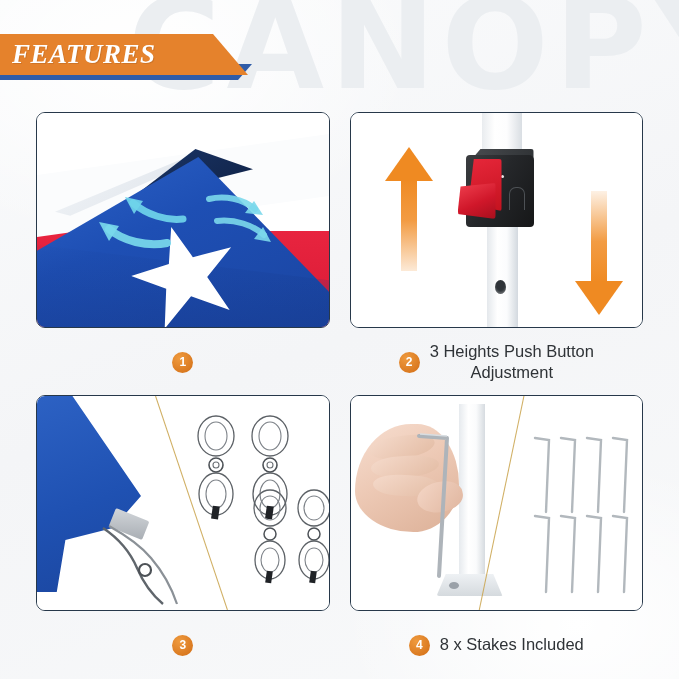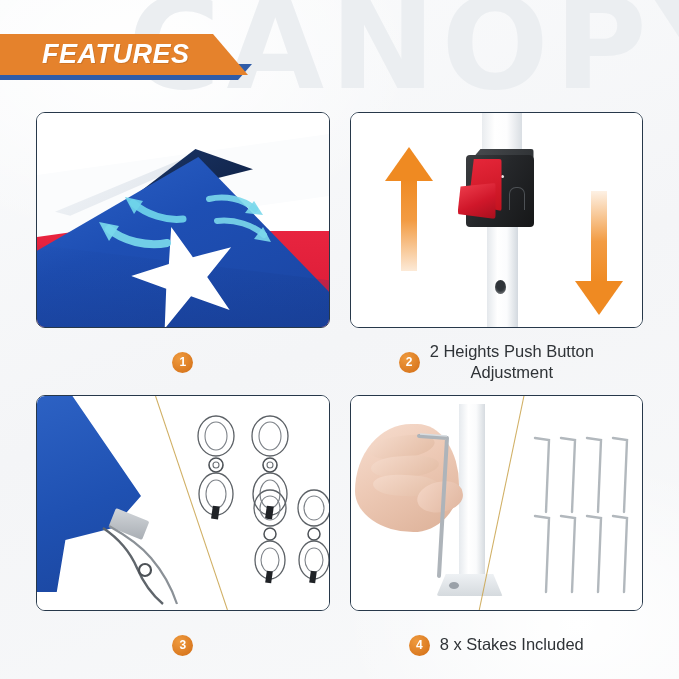--- a/index.html
+++ b/index.html
@@ -65,23 +65,23 @@
     clip-path: polygon(0 0, 213px 0, 248px 41px, 0 41px);
     display: flex;
     align-items: center;
   }
   .banner-title {
     color: #ffffff;
     font-size: 27px;
     font-weight: bold;
     font-style: italic;
     letter-spacing: 0.5px;
-    padding-left: 42px;
+    padding-left: 12px;
     text-shadow: 1px 1px 0 rgba(0,0,0,0.10);
-    font-family: Liberation Sans, sans-serif;
+    font-family: Liberation Serif, serif;
   }
 
   
   .grid {
     position: absolute;
     left: 0;
     top: 112px;
     width: 679px;
     display: grid;
     grid-template-columns: 1fr 1fr;
@@ -412,21 +412,21 @@
                 <stop offset="100%" stop-color="#ef8a22" stop-opacity="1"></stop>
               </linearGradient>
             </defs>
             <rect x="18" y="0" width="16" height="92" fill="url(#dngrad)"></rect>
             <path d="M26 124 L50 90 L2 90 Z" fill="#ef8a22"></path>
           </svg>
         </div>
       </div>
       <div class="caption">
         <span class="badge">2</span>
-        <span class="cap-text">2 Heights Push Button
+        <span class="cap-text">3 Heights Push Button
 Adjustment</span>
       </div>
     </div>
 
     <div class="cell">
       <div class="panel">
         <div class="p3-bg"></div>
         <div class="p3-canopy"></div>
         <div class="p3-strap"></div>
 

